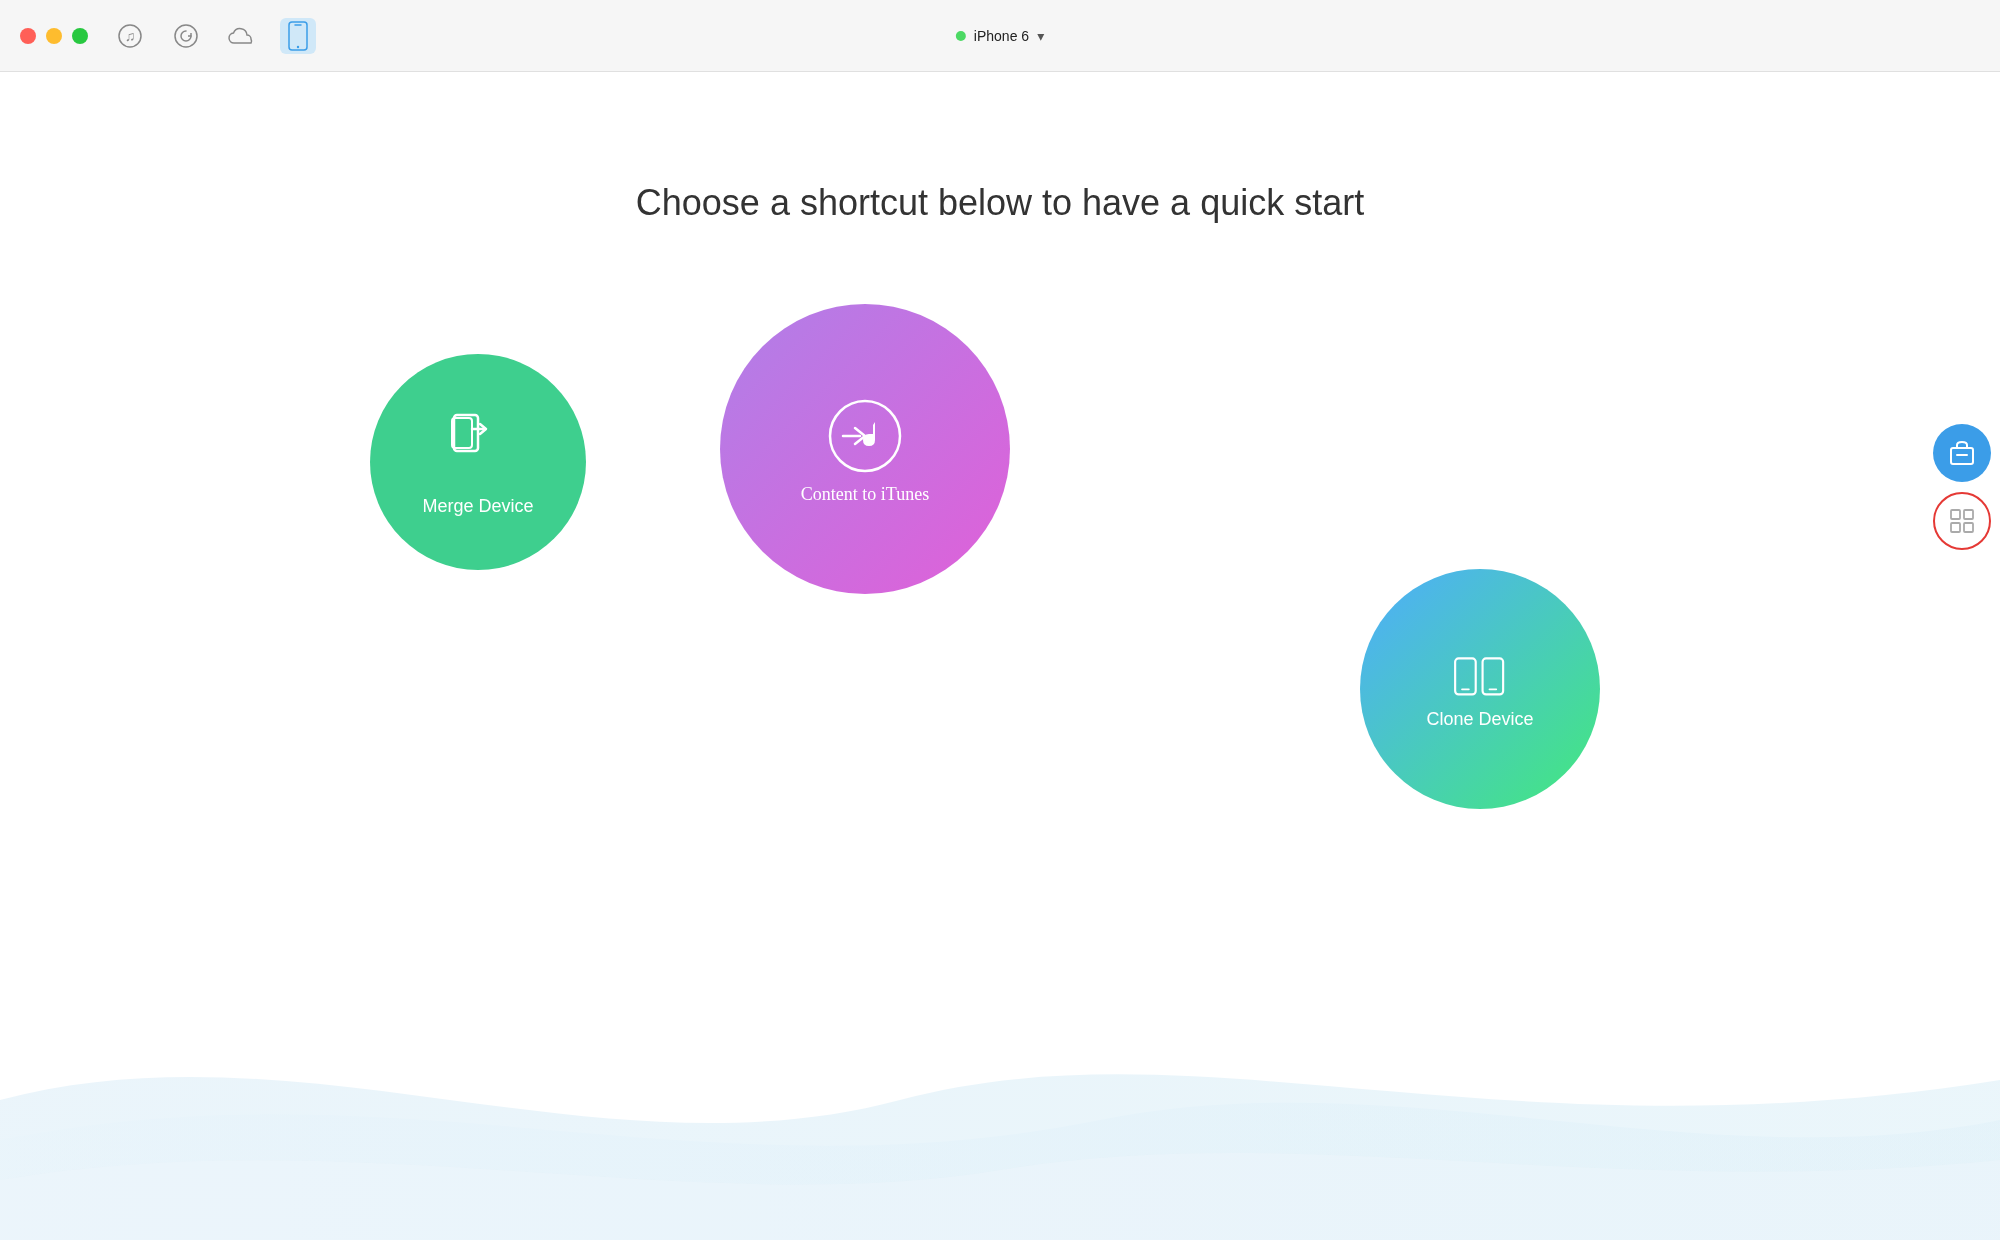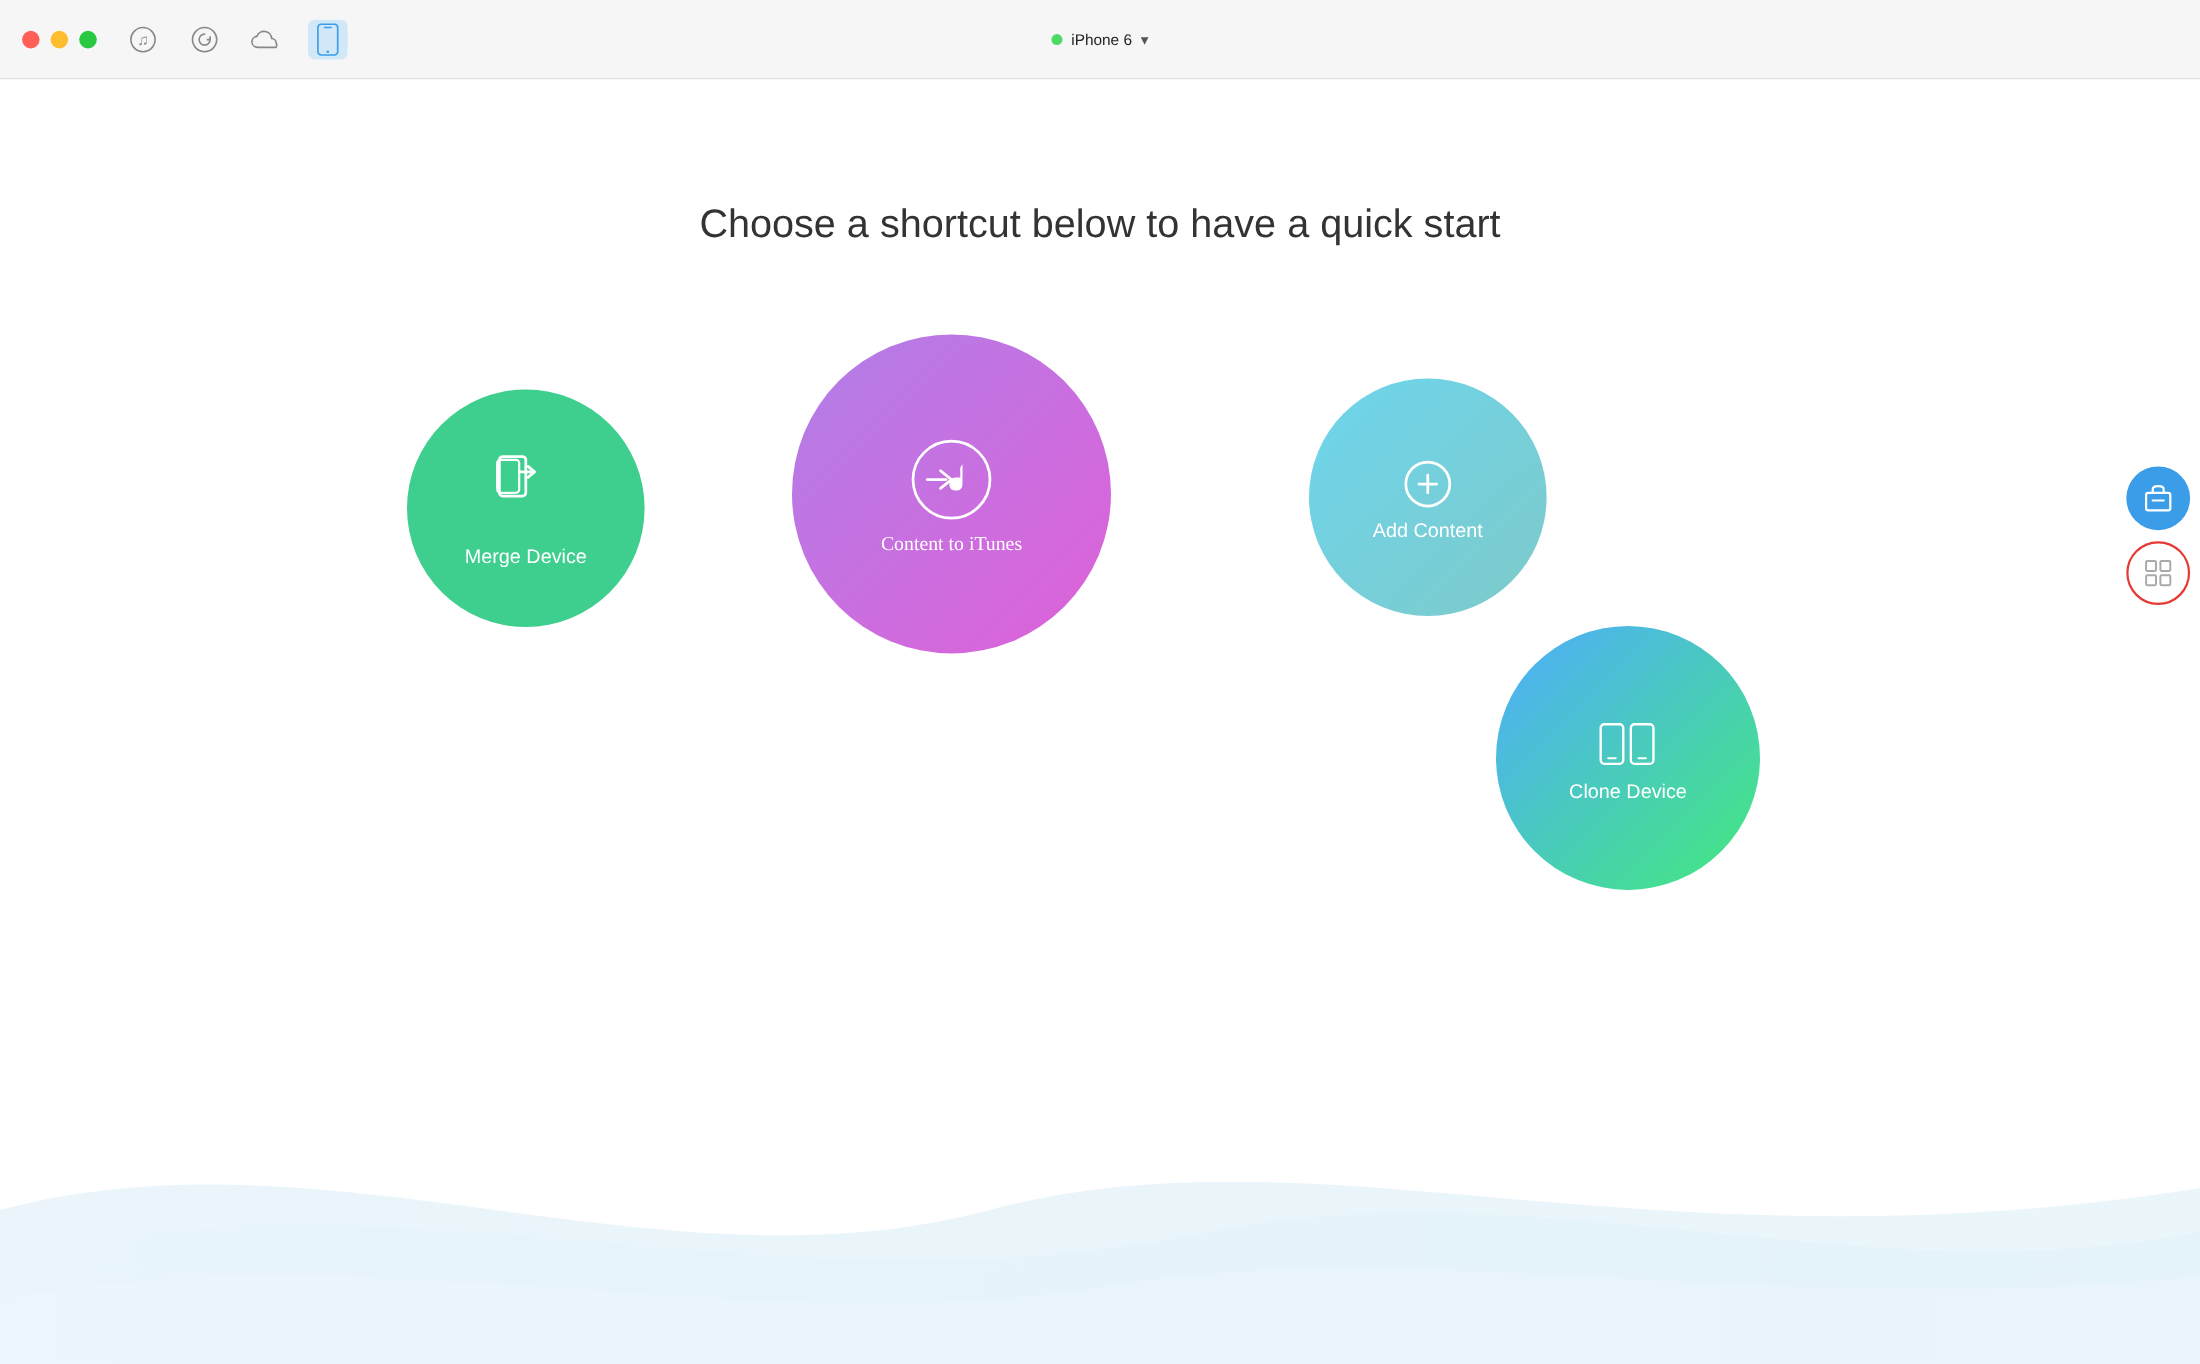--- a/index.html
+++ b/index.html
@@ -326,28 +326,20 @@
     <button class="shortcut-btn btn-itunes">
       <svg width="100" height="90" viewBox="0 0 100 90" fill="none" xmlns="http://www.w3.org/2000/svg">
         <circle cx="50" cy="42" r="35" stroke="white" stroke-width="2.5" fill="none"></circle>
         <line x1="28" y1="42" x2="45" y2="42" stroke="white" stroke-width="2.5" stroke-linecap="round"></line>
         <polyline points="40,34 50,42 40,50" stroke="white" stroke-width="2.5" fill="none" stroke-linejoin="round" stroke-linecap="round"></polyline>
         <path d="M60 28 L60 46 Q60 52 54 52 Q48 52 48 46 Q48 40 54 40 L58 40 L58 31 Z" fill="white"></path>
       </svg>
       <span class="btn-label">Content to iTunes</span>
     </button>
 
-    <button class="shortcut-btn btn-add">
-      <svg class="icon-svg" viewBox="0 0 60 60" fill="none" xmlns="http://www.w3.org/2000/svg">
-        <circle cx="30" cy="28" r="20" stroke="white" stroke-width="2.5" fill="none"></circle>
-        <line x1="30" y1="20" x2="30" y2="36" stroke="white" stroke-width="2.5" stroke-linecap="round"></line>
-        <line x1="22" y1="28" x2="38" y2="28" stroke="white" stroke-width="2.5" stroke-linecap="round"></line>
-      </svg>
-      <span class="btn-label">Add Content</span>
-    </button>
 
 
 
     <button class="shortcut-btn btn-clone">
       <svg class="icon-svg" viewBox="0 0 70 60" fill="none" xmlns="http://www.w3.org/2000/svg">
         <rect x="6" y="6" width="24" height="42" rx="4" stroke="white" stroke-width="2.5" fill="none"></rect>
         <line x1="14" y1="42" x2="22" y2="42" stroke="white" stroke-width="2" stroke-linecap="round"></line>
         <rect x="38" y="6" width="24" height="42" rx="4" stroke="white" stroke-width="2.5" fill="none"></rect>
         <line x1="46" y1="42" x2="54" y2="42" stroke="white" stroke-width="2" stroke-linecap="round"></line>
       </svg>

